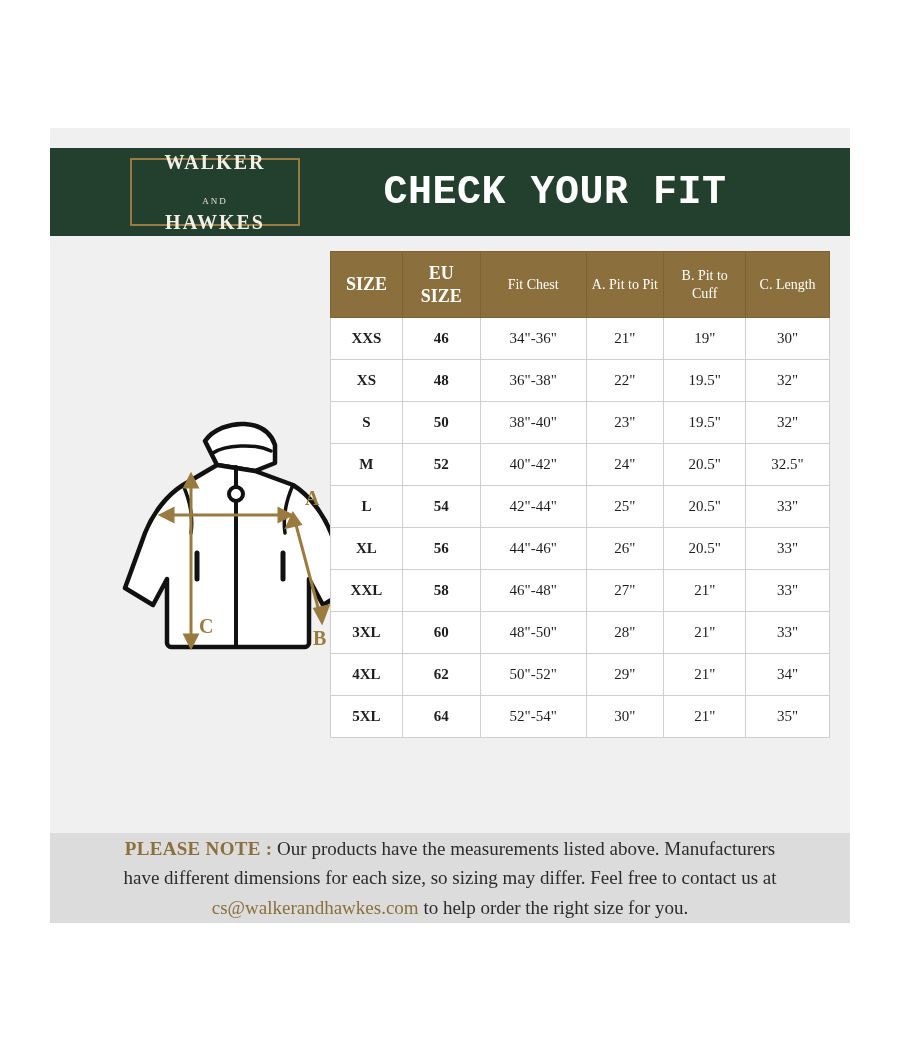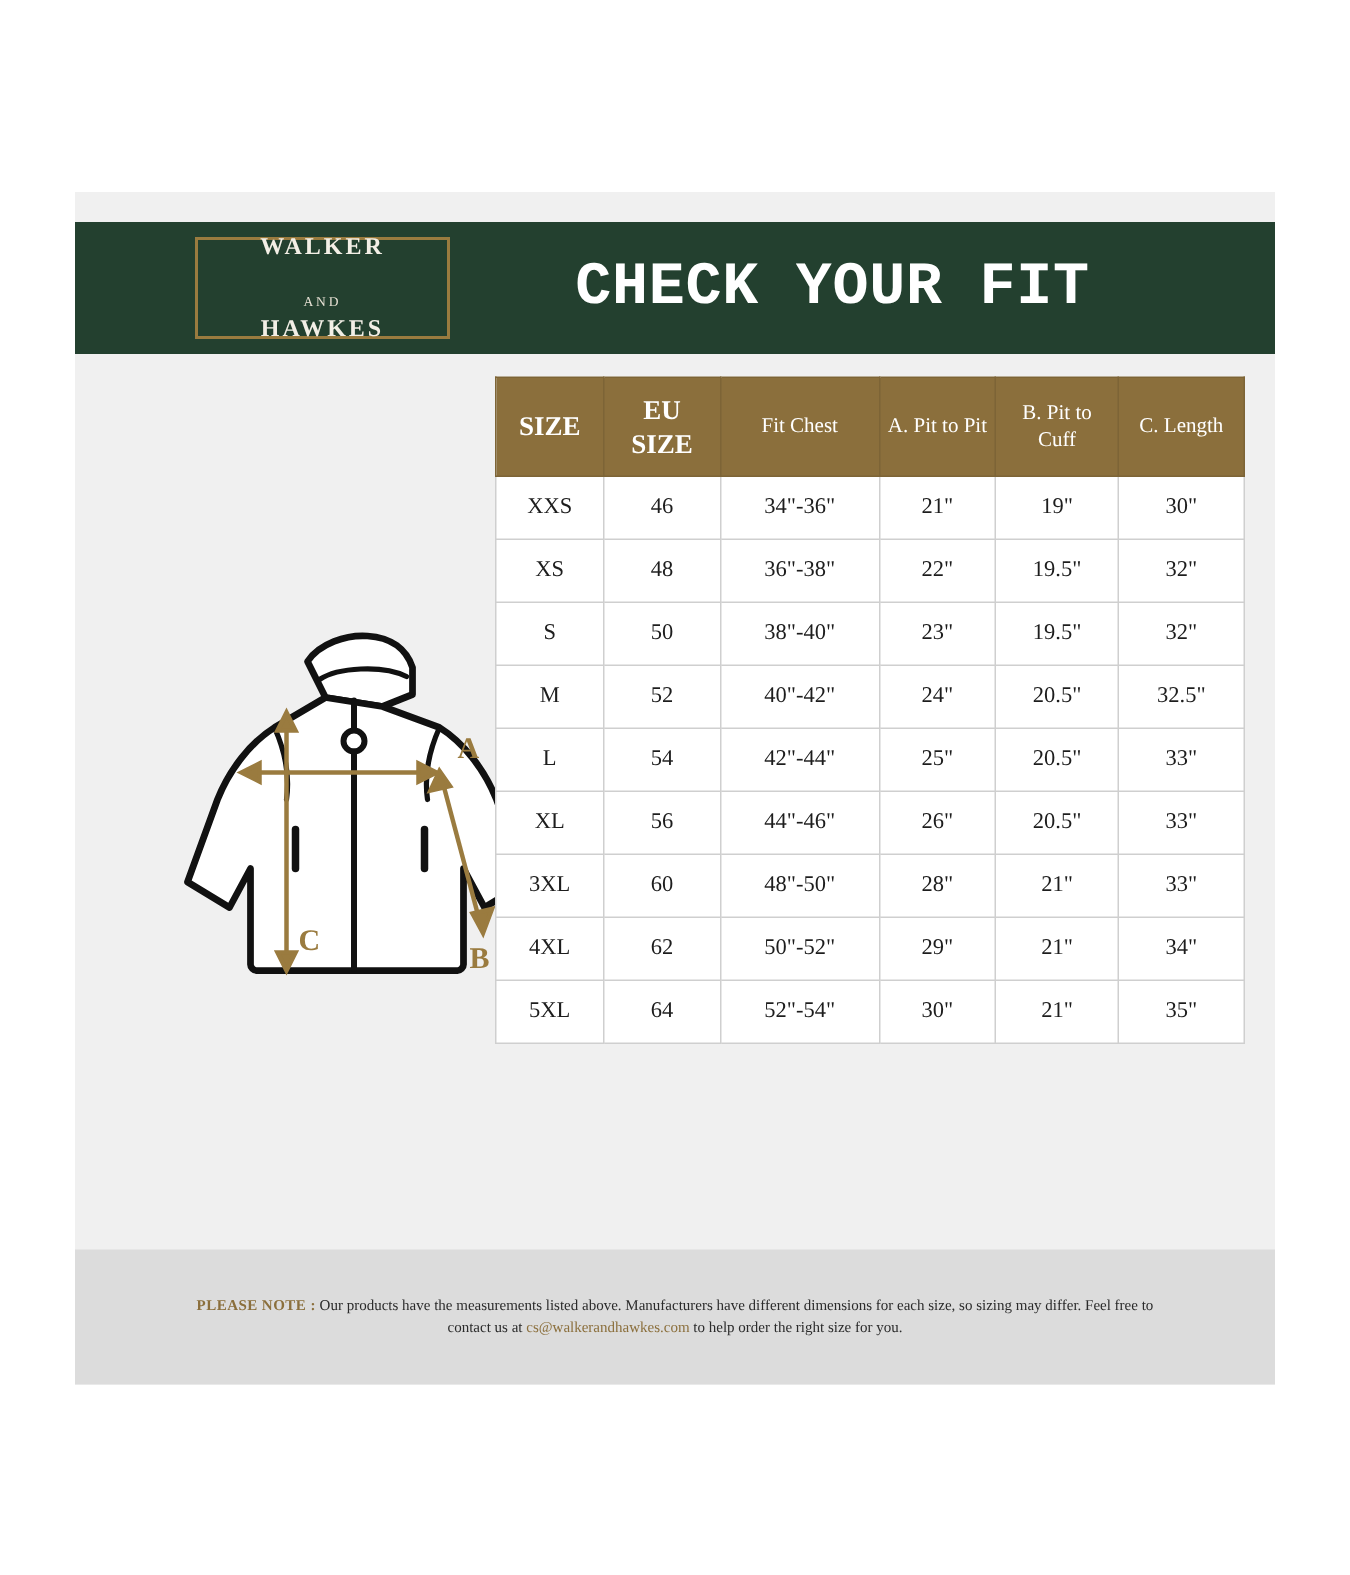--- a/index.html
+++ b/index.html
@@ -48,21 +48,21 @@
     color: #f3efe6;
     display: flex;
     flex-direction: column;
     align-items: center;
     justify-content: center;
     box-sizing: border-box;
     position: relative;
   }
   .logo-line1, .logo-line3 {
     font-family: "Liberation Serif", serif;
-    font-size: 16px;
+    font-size: 20px;
     letter-spacing: 2px;
     font-weight: 700;
     line-height: 1.25;
   }
   .logo-line2 {
     font-family: "Liberation Serif", serif;
     font-size: 9px;
     letter-spacing: 2px;
     margin: 19px 0 2px 0;
     color: #e8e2d5;
@@ -114,21 +114,21 @@
   table.size-table td {
     border: 1px solid #cfcfcf;
     text-align: center;
     font-family: "Liberation Serif", serif;
     font-size: 15px;
     color: #1d1d1d;
     padding: 12px 2px;
     background: #ffffff;
   }
   table.size-table td.bold {
-    font-weight: 400;
+    font-weight: 700;
     text-align: center;
   }
   table.size-table td.regular {
     font-weight: 400;
   }
   col.c-size { width: 72px; }
   col.c-eu { width: 78px; }
   col.c-chest { width: 106px; }
   col.c-a { width: 78px; }
   col.c-b { width: 82px; }
@@ -152,21 +152,21 @@
     height: 90px;
     background: #dcdcdc;
     display: flex;
     align-items: center;
     justify-content: center;
   }
   .note-inner {
     width: 660px;
     text-align: center;
     font-family: "Liberation Serif", serif;
-    font-size: 10px;
+    font-size: 19px;
     line-height: 1.55;
     color: #2b2b2b;
   }
   .note-label {
     color: #8b6f3c;
     font-weight: 700;
     letter-spacing: 0.3px;
   }
   .note-email {
     color: #8b6f3c;
@@ -295,20 +295,28 @@
           </tr>
           <tr>
             <td class="bold">XL</td>
             <td class="bold">56</td>
             <td class="regular">44"-46"</td>
             <td class="regular">26"</td>
             <td class="regular">20.5"</td>
             <td class="regular">33"</td>
           </tr>
           <tr>
+            <td class="bold">XXL</td>
+            <td class="bold">58</td>
+            <td class="regular">46"-48"</td>
+            <td class="regular">27"</td>
+            <td class="regular">21"</td>
+            <td class="regular">33"</td>
+          </tr>
+          <tr>
             <td class="bold">3XL</td>
             <td class="bold">60</td>
             <td class="regular">48"-50"</td>
             <td class="regular">28"</td>
             <td class="regular">21"</td>
             <td class="regular">33"</td>
           </tr>
           <tr>
             <td class="bold">4XL</td>
             <td class="bold">62</td>

